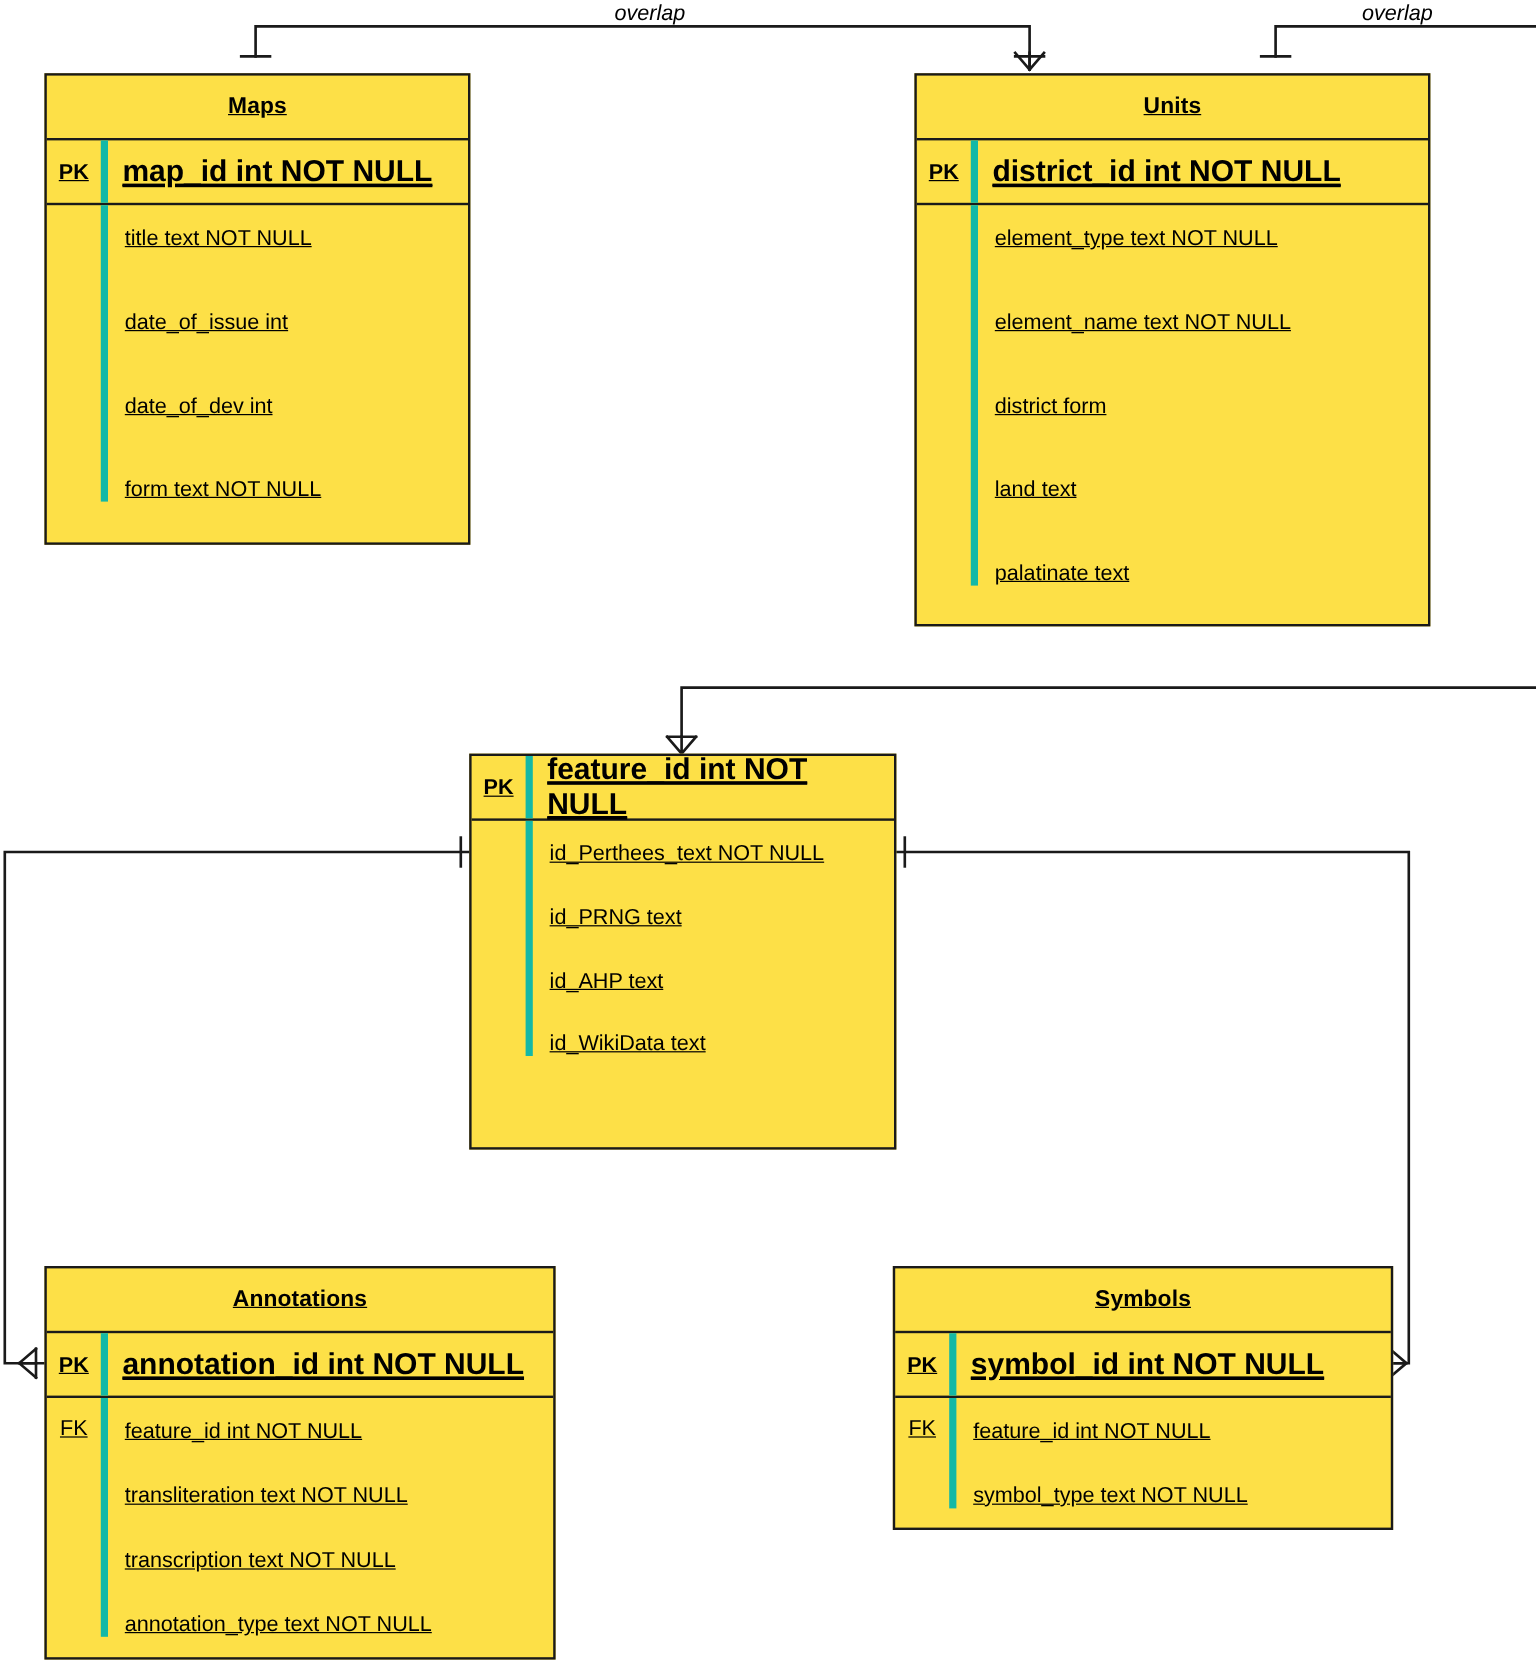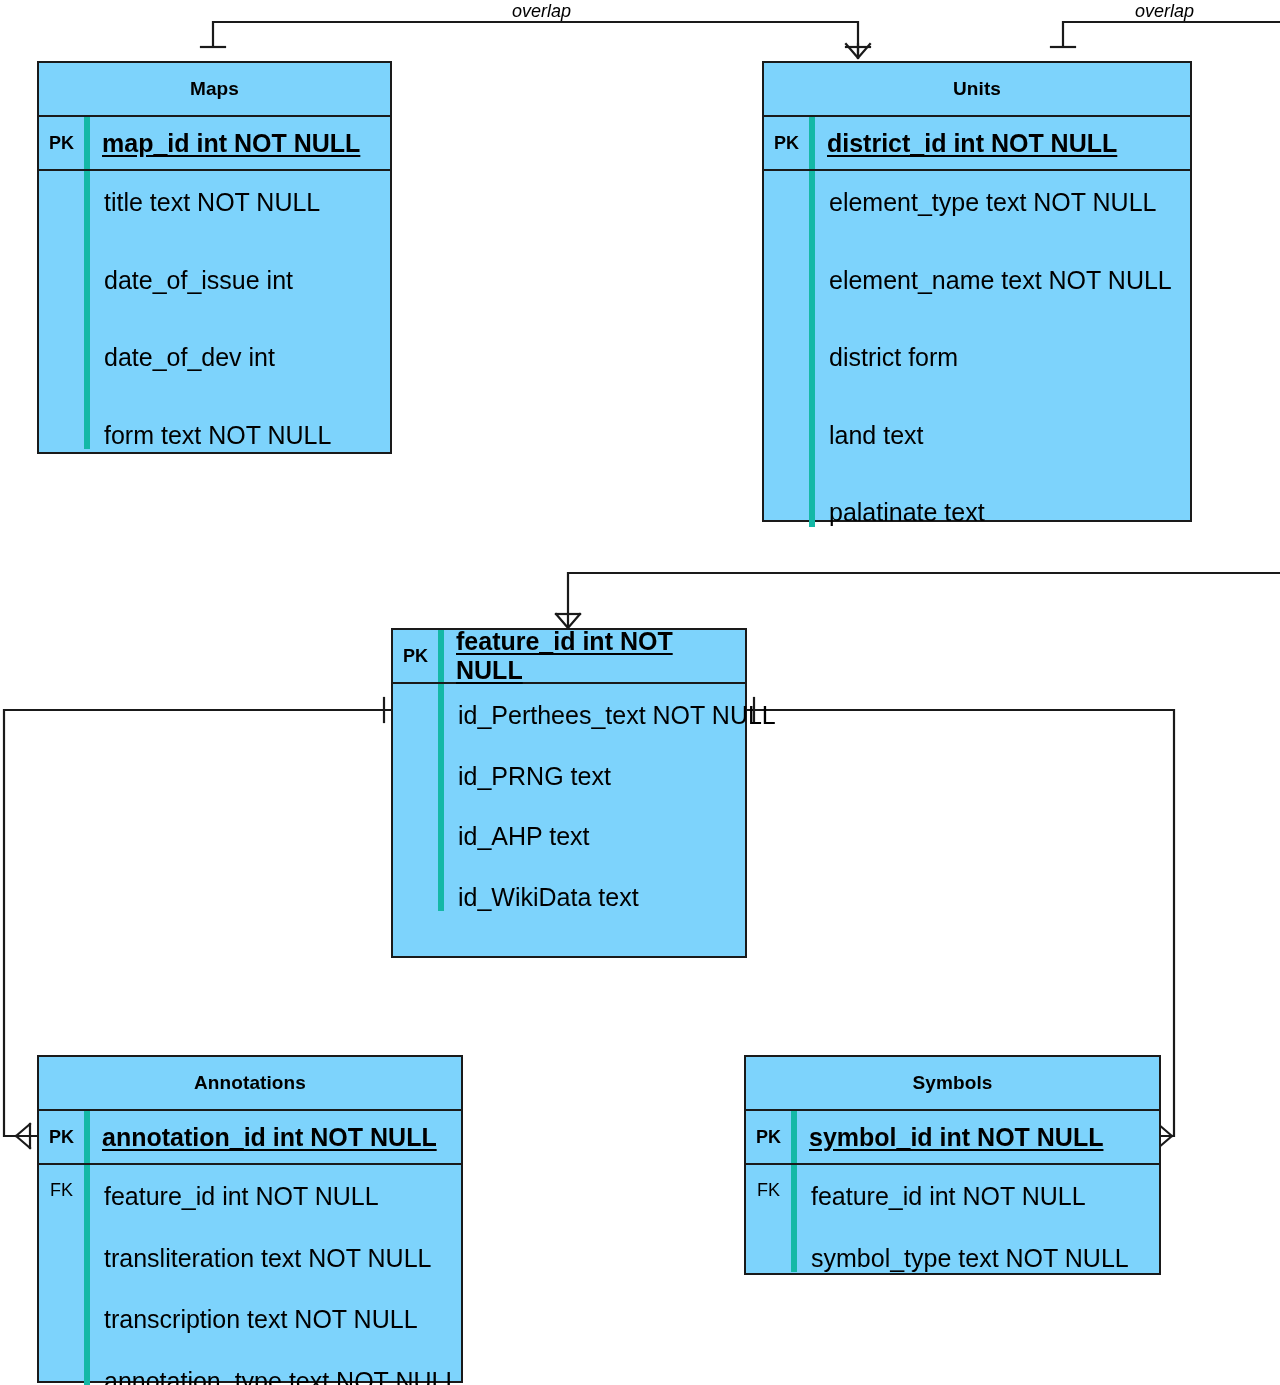--- a/index.html
+++ b/index.html
@@ -24,21 +24,22 @@
     left: 0;
     top: 0;
     width: 1280px;
     height: 1385px;
     pointer-events: none;
   }
   .entity {
     position: absolute;
     box-sizing: border-box;
     border: 2px solid #1a1a1a;
-    background: #7dd3fc;
+    background: #fde047;
+    text-decoration: underline;
   }
   .ent-header {
     box-sizing: border-box;
     height: 54px;
     border-bottom: 2px solid #1a1a1a;
     display: flex;
     align-items: center;
     justify-content: center;
     font-size: 19px;
     font-weight: bold;
@@ -84,21 +85,21 @@
     text-underline-offset: 3px;
   }
   .attrcol {
     box-sizing: border-box;
     flex: 1 1 auto;
     padding: 0 0 0 14px;
     display: flex;
     flex-direction: column;
   }
   .attr {
-    font-size: 25px;
+    font-size: 18px;
     line-height: 1.1;
     white-space: nowrap;
   }
   .keycol-sub {
     font-size: 18px;
   }
   .edge-label {
     position: absolute;
     font-size: 18px;
     font-style: italic;

